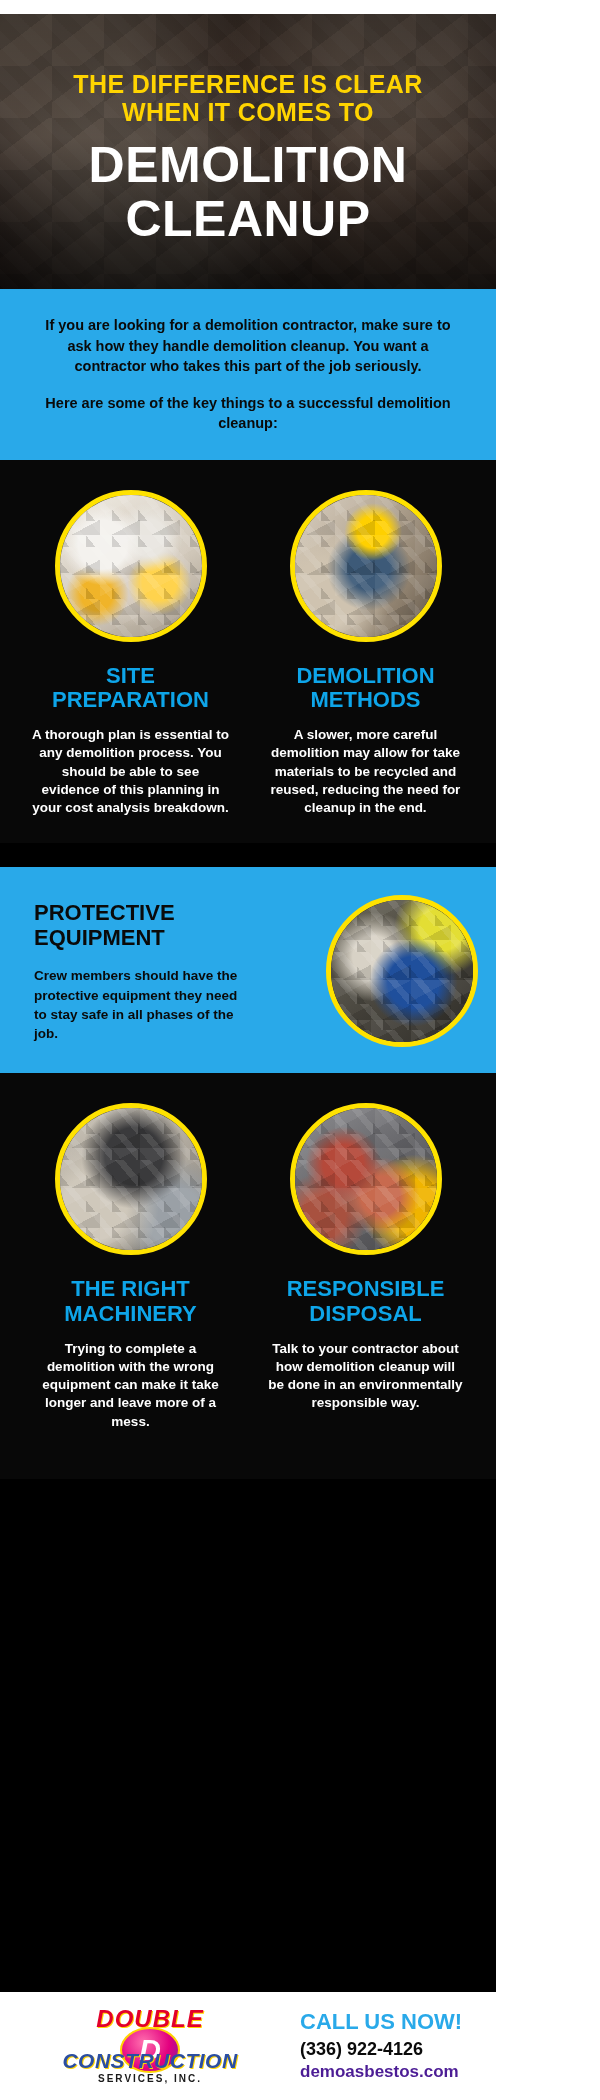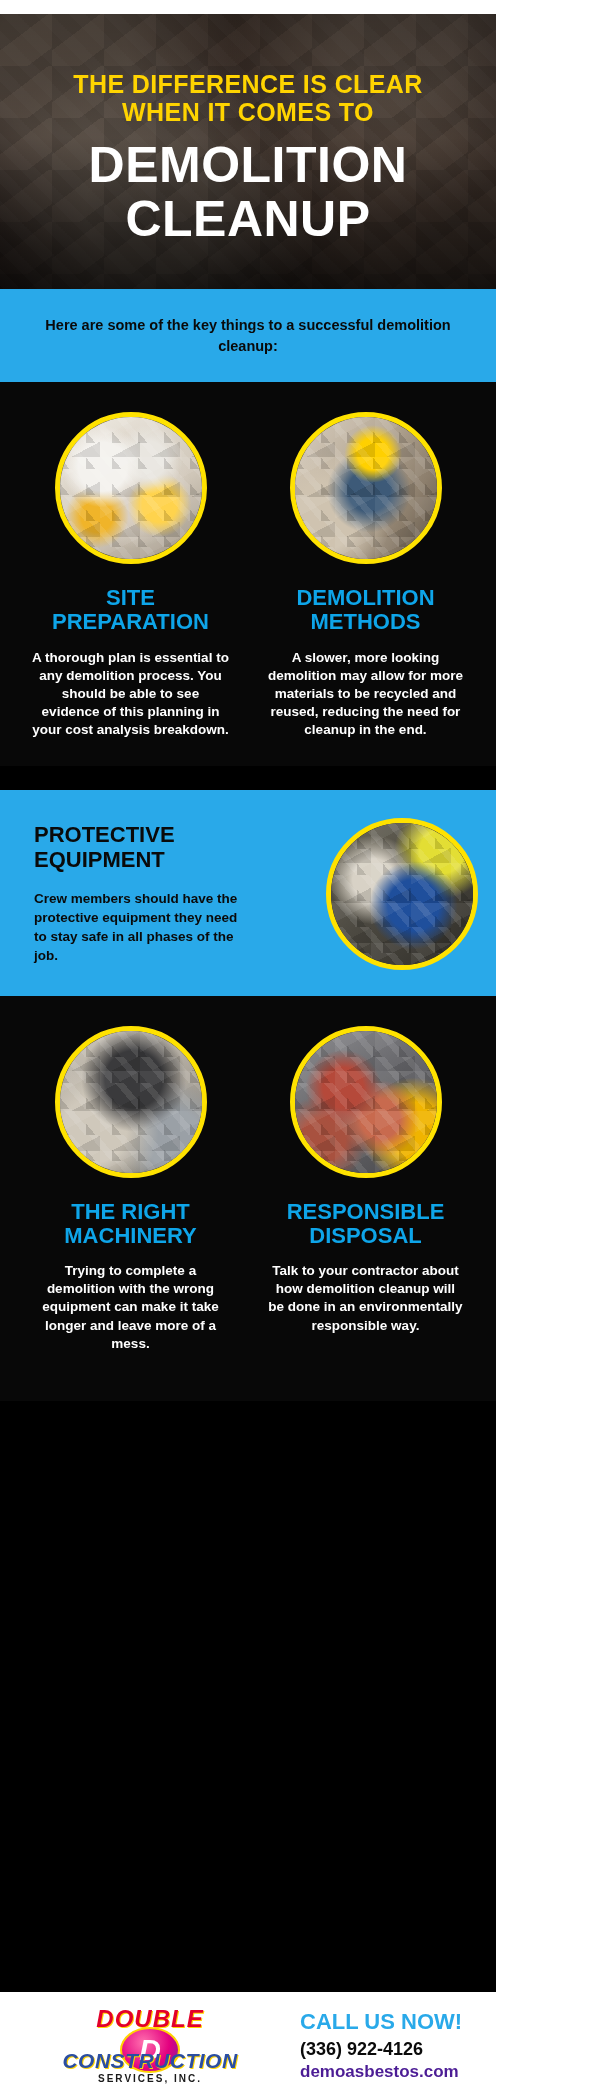--- a/index.html
+++ b/index.html
@@ -310,20 +310,21 @@
           <span>WHEN IT COMES TO</span>
         </div>
         <div class="hero-title">
           <span>DEMOLITION</span>
           <span class="l2">CLEANUP</span>
         </div>
       </div>
     </div>
 
     <div class="intro">
+      <p>If you are looking for a demolition contractor, make sure to ask how they handle demolition cleanup. You want a contractor who takes this part of the job seriously.</p>
       <p>Here are some of the key things to a successful demolition cleanup:</p>
     </div>
 
     <div class="dark">
       <div class="pair">
         <div class="col">
           <div class="circle">
             <div class="img ph-site"></div>
             <div class="rub"></div>
           </div>
@@ -335,21 +336,21 @@
         </div>
         <div class="col">
           <div class="circle">
             <div class="img ph-methods"></div>
             <div class="rub"></div>
           </div>
           <div class="card-title">
             <span>DEMOLITION</span>
             <span class="l2">METHODS</span>
           </div>
-          <div class="card-body">A slower, more looking demolition may allow for more materials to be recycled and reused, reducing the need for cleanup in the end.</div>
+          <div class="card-body">A slower, more careful demolition may allow for take materials to be recycled and reused, reducing the need for cleanup in the end.</div>
         </div>
       </div>
     </div>
 
     <div class="band">
       <div class="band-text">
         <div class="band-title">
           <span>PROTECTIVE</span>
           <span class="l2">EQUIPMENT</span>
         </div>

